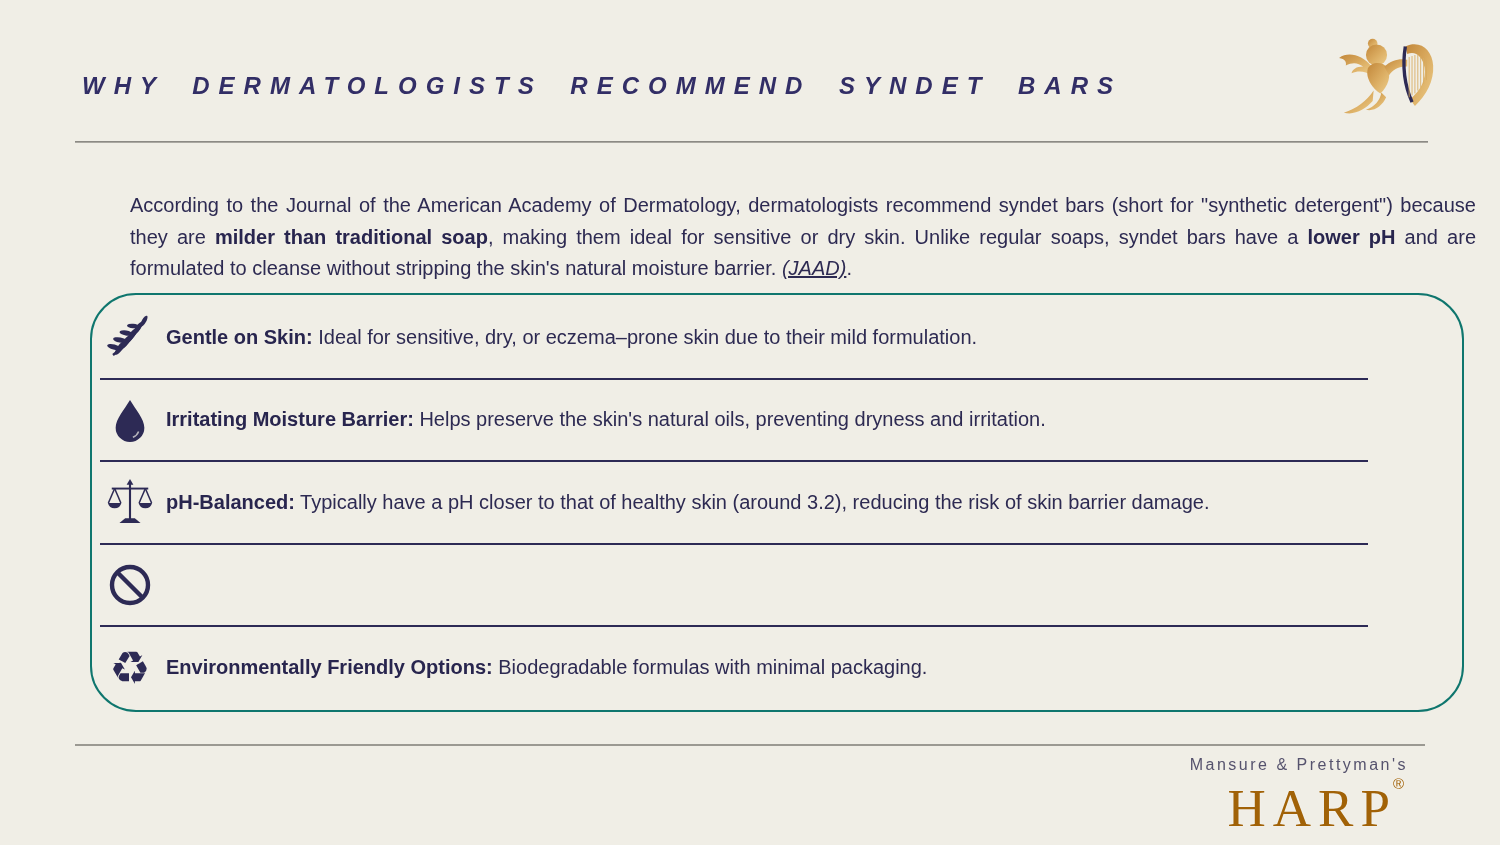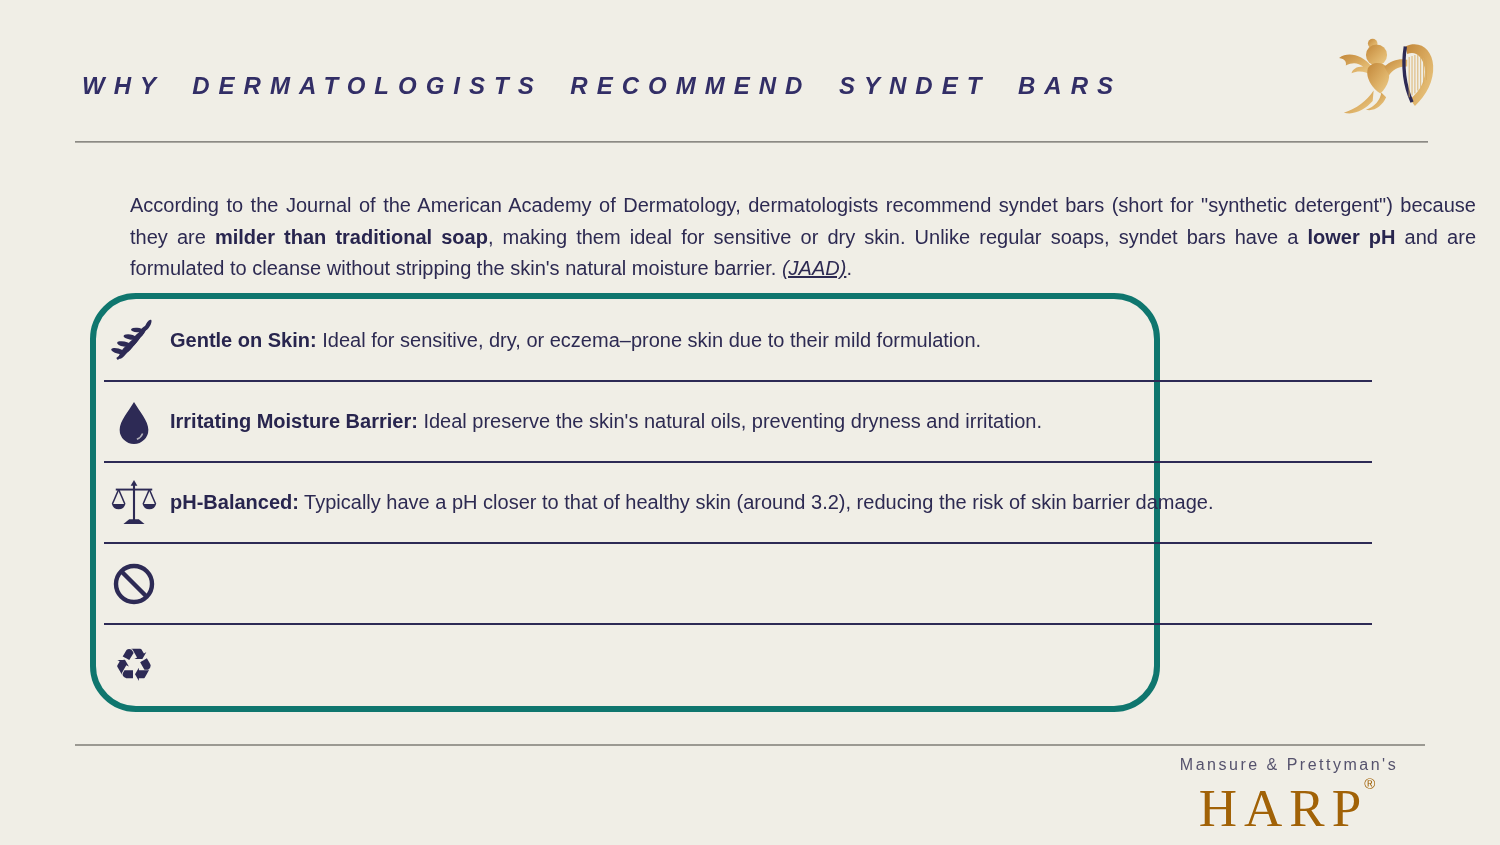--- a/index.html
+++ b/index.html
@@ -24,22 +24,22 @@
     position:absolute;left:82px;top:170px;width:1346px;
     font-size:20px;line-height:31.5px;text-align:justify;
     color:#2d2a52;
     margin-left:48px;
   }
   .intro b{color:#28254e;}
   .citation-link{
     font-style:italic;text-decoration:underline;color:#2d2a52;cursor:pointer;
   }
   .benefits-box{
-    position:absolute;left:90px;top:293px;width:1070px;height:419px;
-    box-sizing:border-box;border:6px solid #0f766e;border-radius:46px;
+    position:absolute;left:90px;top:293px;width:1374px;height:419px;
+    box-sizing:border-box;border:2px solid #0f766e;border-radius:46px;
     display:flex;flex-direction:column;padding:2px 0;
   }
   .benefit-row{
     flex:1;display:flex;align-items:center;padding-left:14px;
   }
   .benefit-icon{
     width:48px;height:48px;flex:0 0 48px;
     display:flex;align-items:center;justify-content:center;
   }
   .benefit-text{margin-left:12px;font-size:20px;color:#2d2a52;white-space:nowrap;}
@@ -49,21 +49,21 @@
   }
   .recycle-glyph{
     font-family:"DejaVu Sans", sans-serif;font-size:46px;line-height:46px;
     color:#2d2a55;
   }
   .footer-rule{
     position:absolute;left:75px;top:744px;width:1350px;height:2px;
     background:#9b9992;
   }
   .brand{
-    position:absolute;right:76px;top:756px;width:270px;text-align:center;
+    position:absolute;right:92px;top:756px;width:270px;text-align:right;
   }
   .brand-small{
     font-size:16px;letter-spacing:2.5px;color:#55526d;white-space:nowrap;
   }
   .brand-large{
     font-family:"Liberation Serif", serif;font-weight:normal;
     font-size:53px;line-height:56px;letter-spacing:7px;color:#a16207;
     white-space:nowrap;position:relative;
     text-shadow:0 0 2px #f7f6f1;
   }
@@ -145,21 +145,21 @@
 
   <div class="row-divider"></div>
 
   <div class="benefit-row">
     <div class="benefit-icon">
       <svg width="44" height="46" viewBox="0 0 46 46">
         <path class="navy-fill" d="M23 2 C17 12 8 22 8 31 A15 15 0 0 0 38 31 C38 22 29 12 23 2 Z"></path>
         <path d="M32 35 A10 10 0 0 1 26 41" stroke="#f0eee6" stroke-width="1.6" fill="none" opacity="0.7"></path>
       </svg>
     </div>
-    <div class="benefit-text"><b>Irritating Moisture Barrier:</b><span> Ideal preserve the skin's natural oils, preventing dryness and irritation.</span></div>
+    <div class="benefit-text"><b>Irritating Moisture Barrier:</b><span> Helps preserve the skin's natural oils, preventing dryness and irritation.</span></div>
   </div>
 
   <div class="row-divider"></div>
 
   <div class="benefit-row">
     <div class="benefit-icon">
       <svg width="48" height="48" viewBox="0 0 50 50">
         <path class="navy-fill" d="M25 1 L21.5 7 L28.5 7 Z"></path>
         <rect class="navy-fill" x="23.9" y="6" width="2.2" height="37"></rect>
         <rect class="navy-fill" x="6" y="10" width="38" height="2"></rect>
@@ -187,20 +187,21 @@
       </svg>
     </div>
   </div>
 
   <div class="row-divider"></div>
 
   <div class="benefit-row">
     <div class="benefit-icon">
       <span class="recycle-glyph">♻</span>
     </div>
+    <div class="benefit-text"><b>Environmentally Friendly Options:</b><span> Biodegradable formulas with minimal packaging.</span></div>
   </div>
 
 </div>
 
 <div class="footer-rule"></div>
 
 <div class="brand">
   <div class="brand-small">Mansure &amp; Prettyman's</div>
   <div class="brand-large"><span>HARP</span><span class="brand-reg">®</span></div>
 </div>

